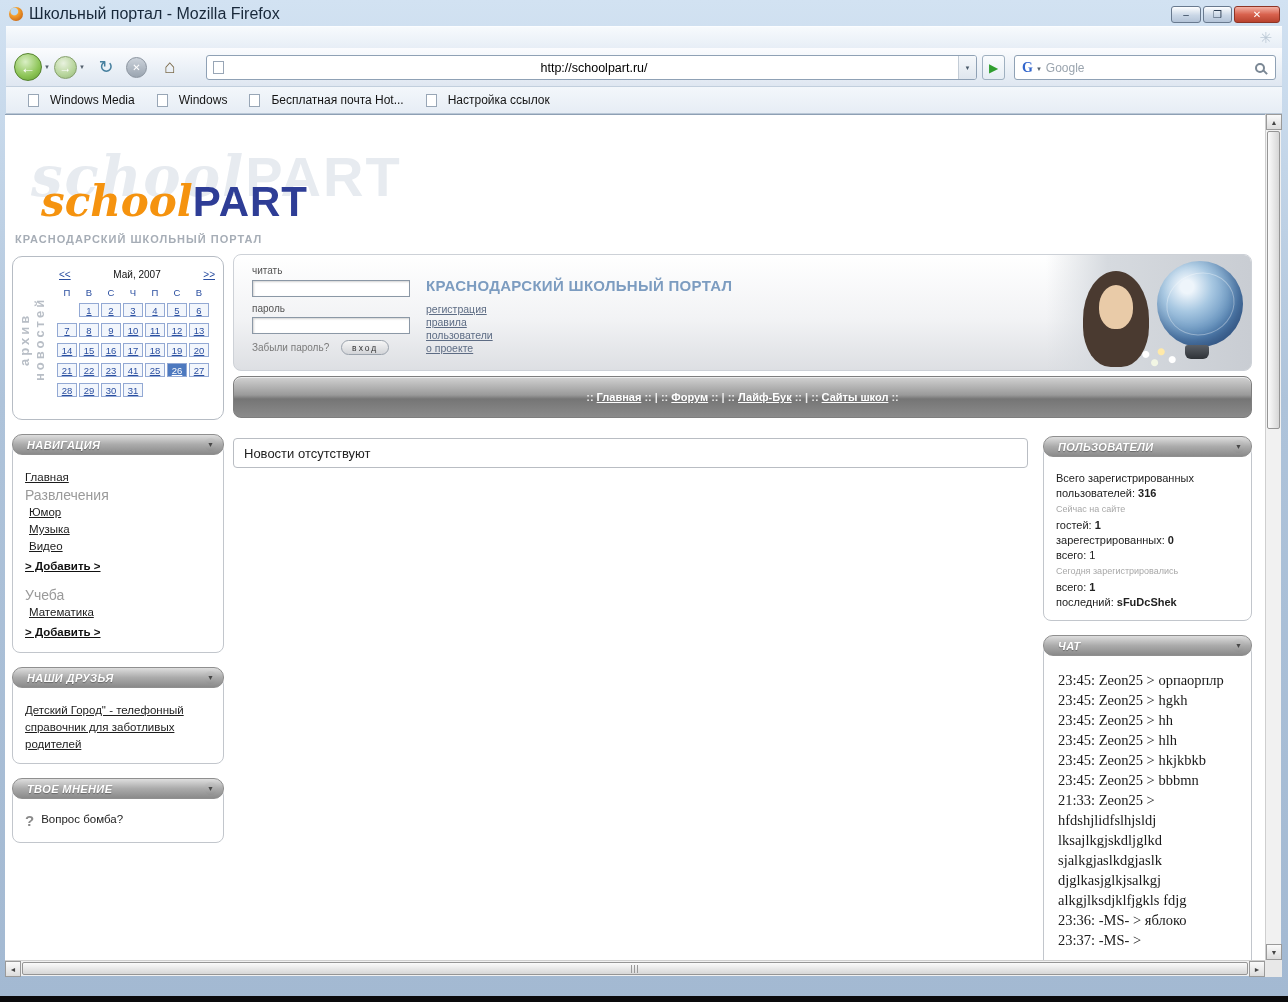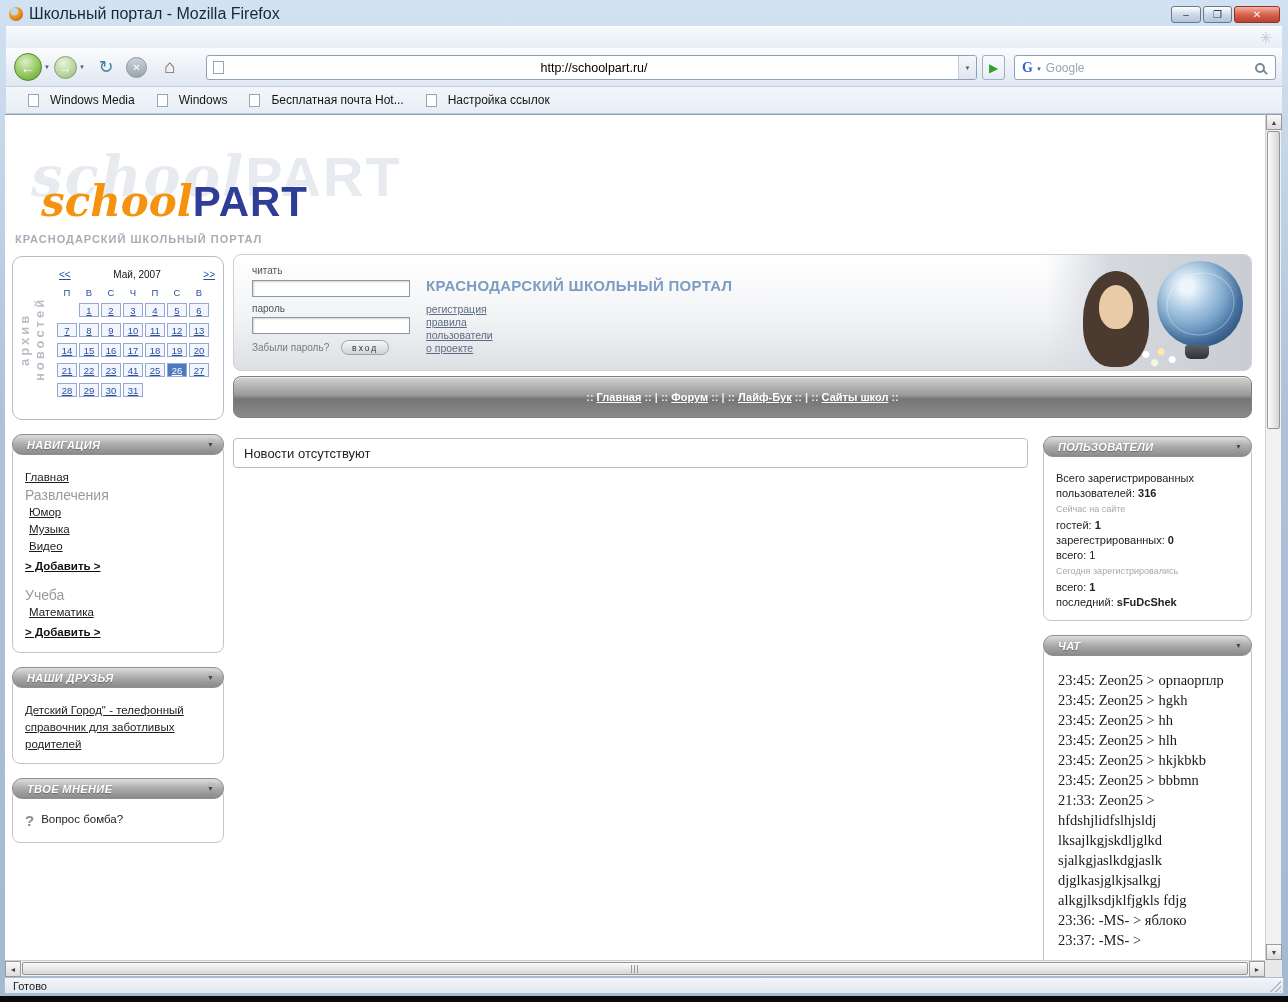--- a/index.html
+++ b/index.html
@@ -502,19 +502,15 @@
   </div>
   <div class="hscroll">
     <div class="scroll-btn left">◄</div>
     <div class="h-thumb">
         <div class="h-grip"></div>
       </div>
     <div class="scroll-btn right">►</div>
   </div>
   <div class="scroll-corner"></div>
 
-  <div class="statusbar">
-    <span>Готово</span>
-    <span class="grip"></span>
-  </div>
   <div class="taskbar-strip"></div>
 
 </div>
 
 </body></html>

